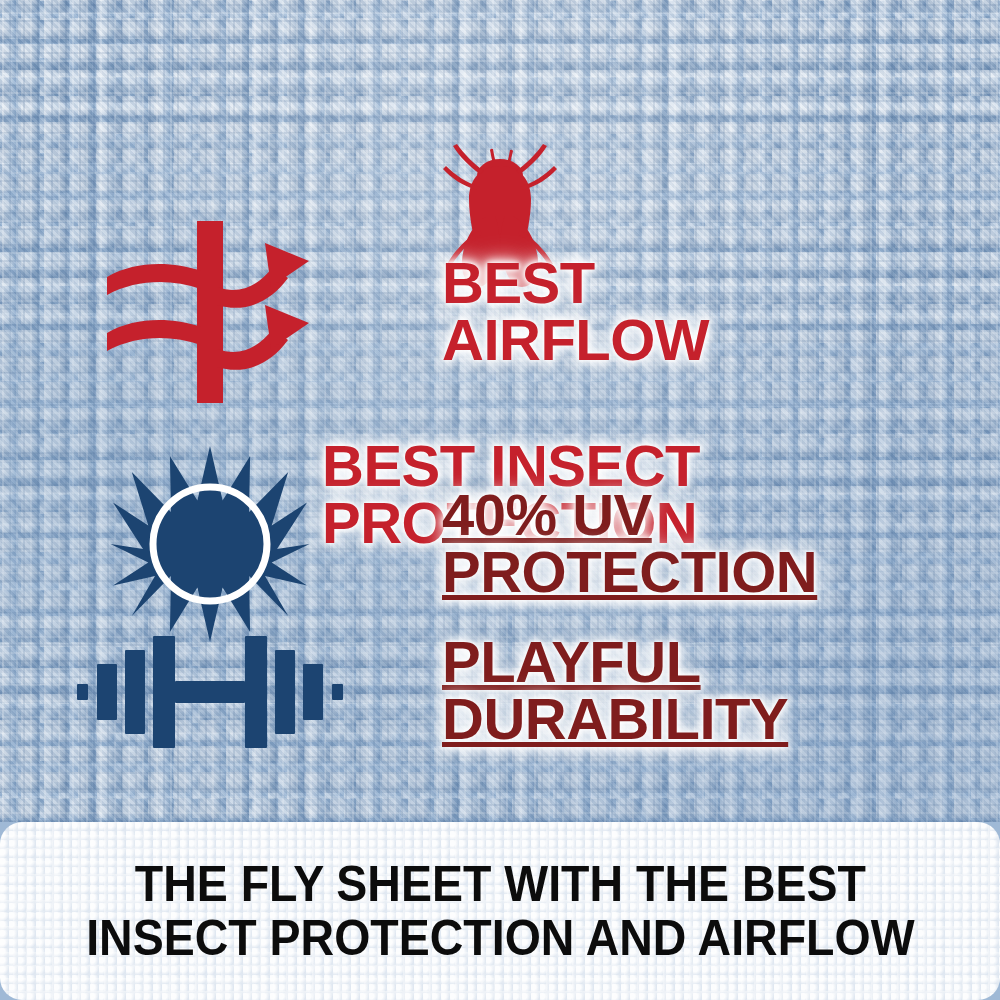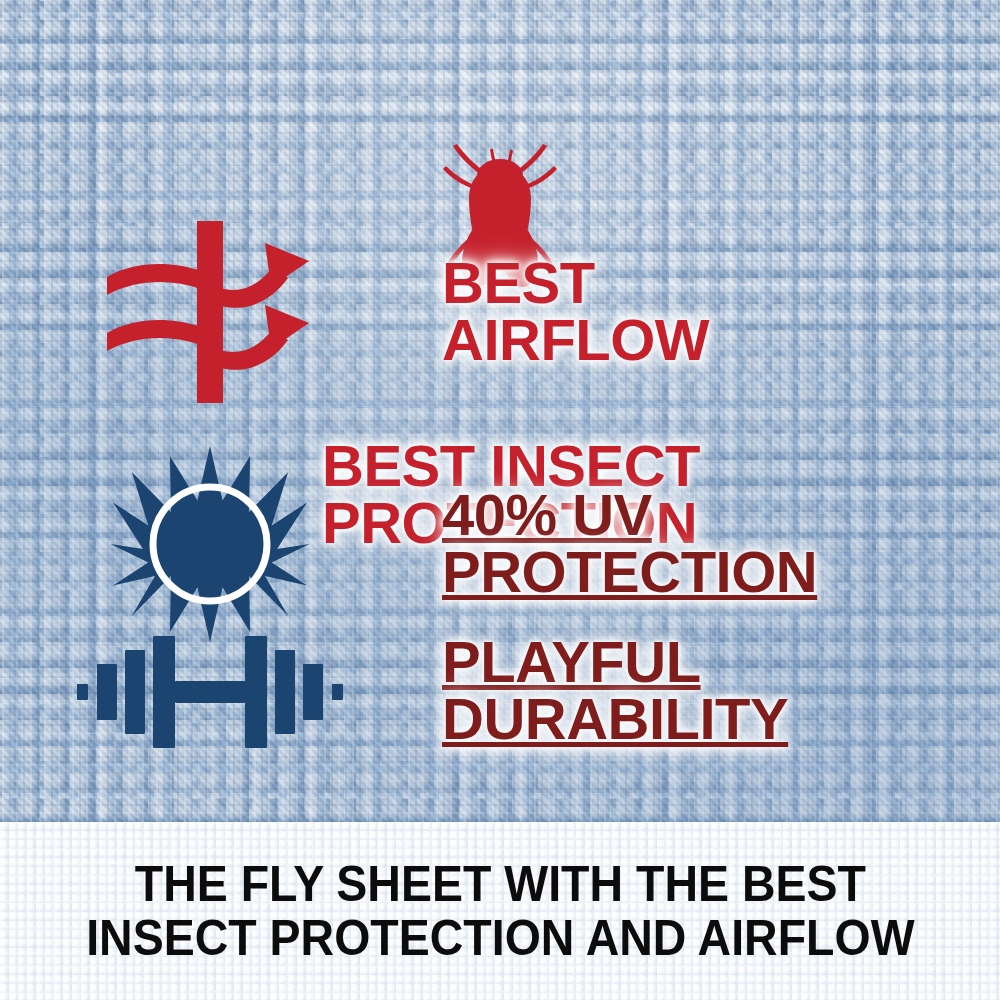--- a/index.html
+++ b/index.html
@@ -140,20 +140,21 @@
     width: 1000px;
     height: 178px;
     background-color: #eef2f7;
     background-image:
       radial-gradient(circle at 25% 35%, rgba(255,255,255,0.9) 0 30%, rgba(255,255,255,0) 70%),
       radial-gradient(circle at 70% 70%, rgba(222,230,240,0.85) 0 28%, rgba(222,230,240,0) 70%);
     background-size: 9px 9px, 13px 13px;
     display: flex;
     align-items: center;
     justify-content: center;
+    border-radius: 22px;
   }
   .caption-text {
     margin: 0;
     text-align: center;
     color: #0c0c0c;
     font-family: "Liberation Sans Narrow", "Liberation Sans", sans-serif;
     font-weight: bold;
     font-size: 50px;
     line-height: 1.08;
     letter-spacing: 0px;

